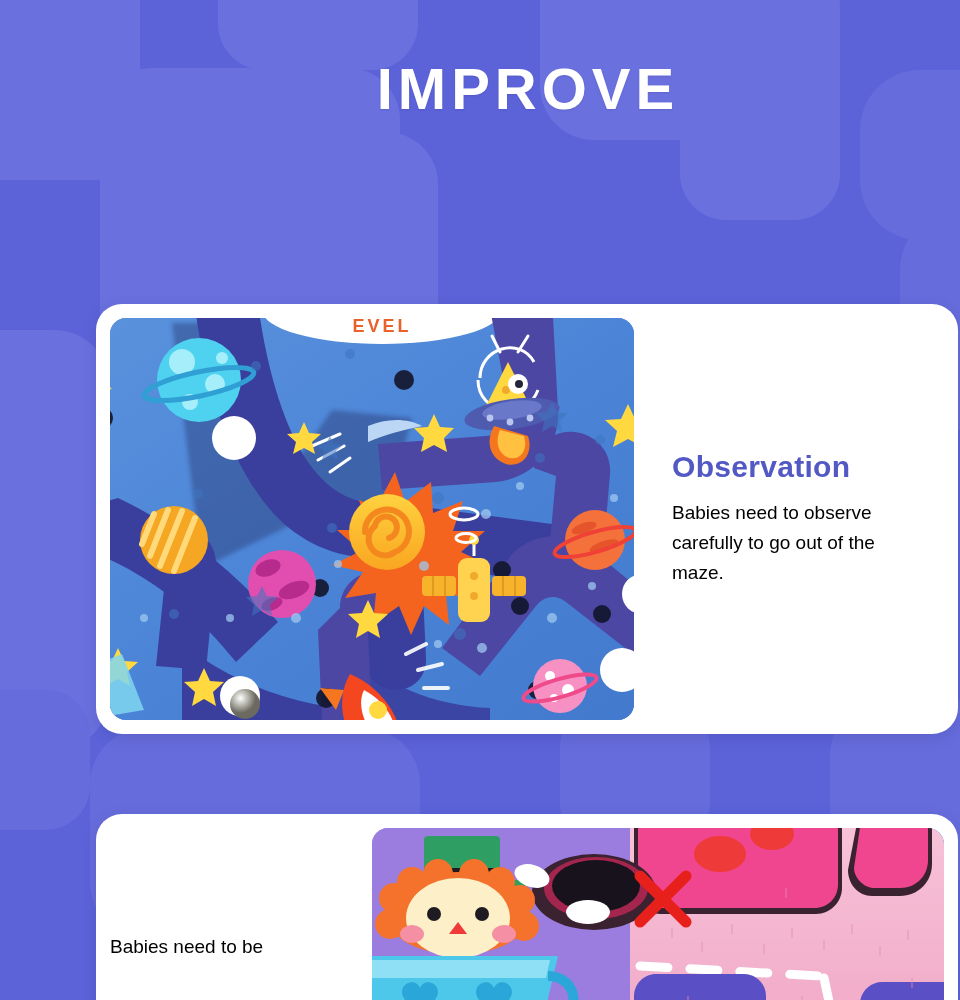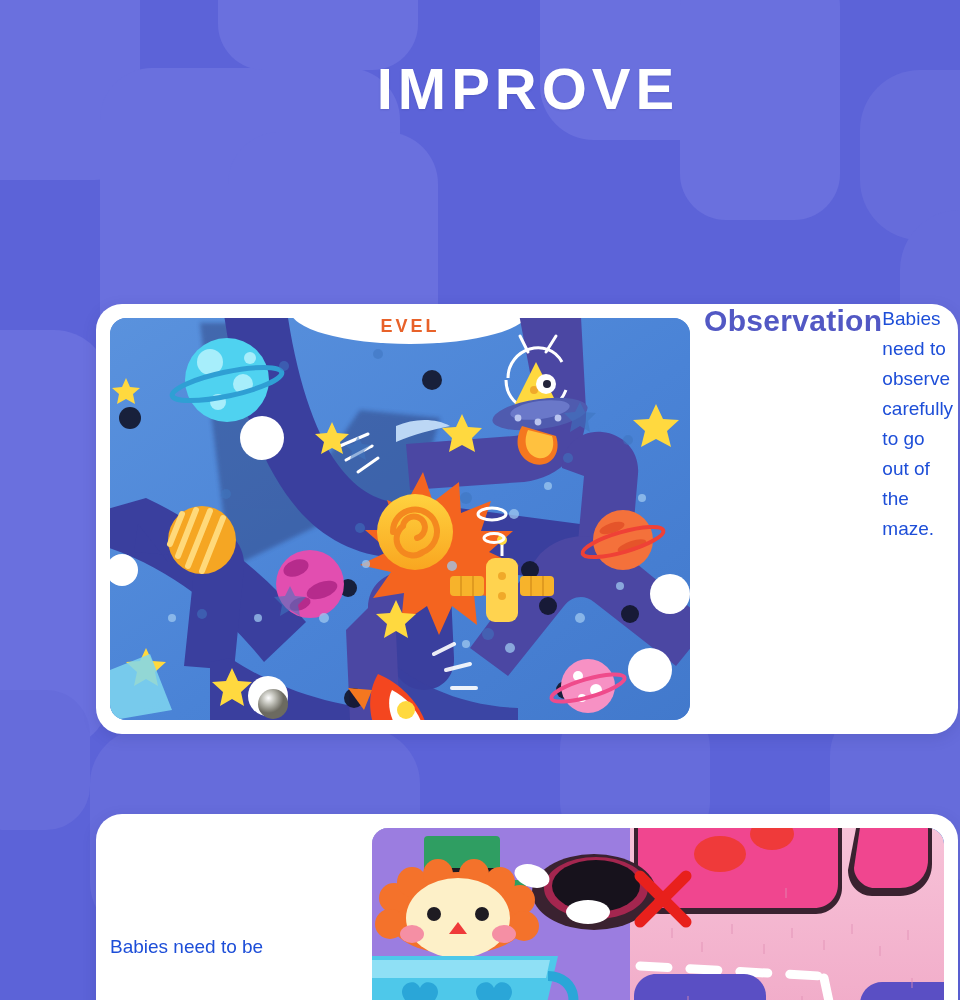--- a/index.html
+++ b/index.html
@@ -73,52 +73,52 @@
   #card-observation { top: 304px; height: 430px; flex-direction: row; }
   #card-concentration { top: 814px; height: 230px; flex-direction: row; }
 
   .card-media {
     position: relative;
     flex: 0 0 auto;
     overflow: hidden;
     background: #4e86d8;
   }
   #card-observation .card-media {
-    width: 580px;
+    width: 524px;
     height: 430px;
     margin: 14px 0 14px 14px;
     height: 402px;
     border-radius: 16px;
   }
   #card-concentration .card-media {
     width: 572px;
     height: 216px;
     margin: 14px 14px 0 0;
     border-radius: 16px;
     order: 2;
   }
 
   .card-body {
     flex: 1 1 auto;
-    padding: 0 24px 0 14px;
+    padding: 0 24px 0 38px;
     display: flex;
-    flex-direction: row;
+    flex-direction: column;
     justify-content: center;
   }
   #card-concentration .card-body { order: 1; padding-left: 14px; justify-content: flex-start; padding-top: 118px; }
 
   .card-title {
     color: #5258c4;
     font-size: 30px;
     font-weight: bold;
     letter-spacing: .3px;
     margin-bottom: 14px;
   }
   .card-desc {
-    color: #1d4ed8;
+    color: #000000;
     font-size: 19px;
     line-height: 30px;
     max-width: 252px;
   }
 
   
   .art-svg { display: block; width: 100%; height: 100%; }
 </style>
 </head>
 <body>

